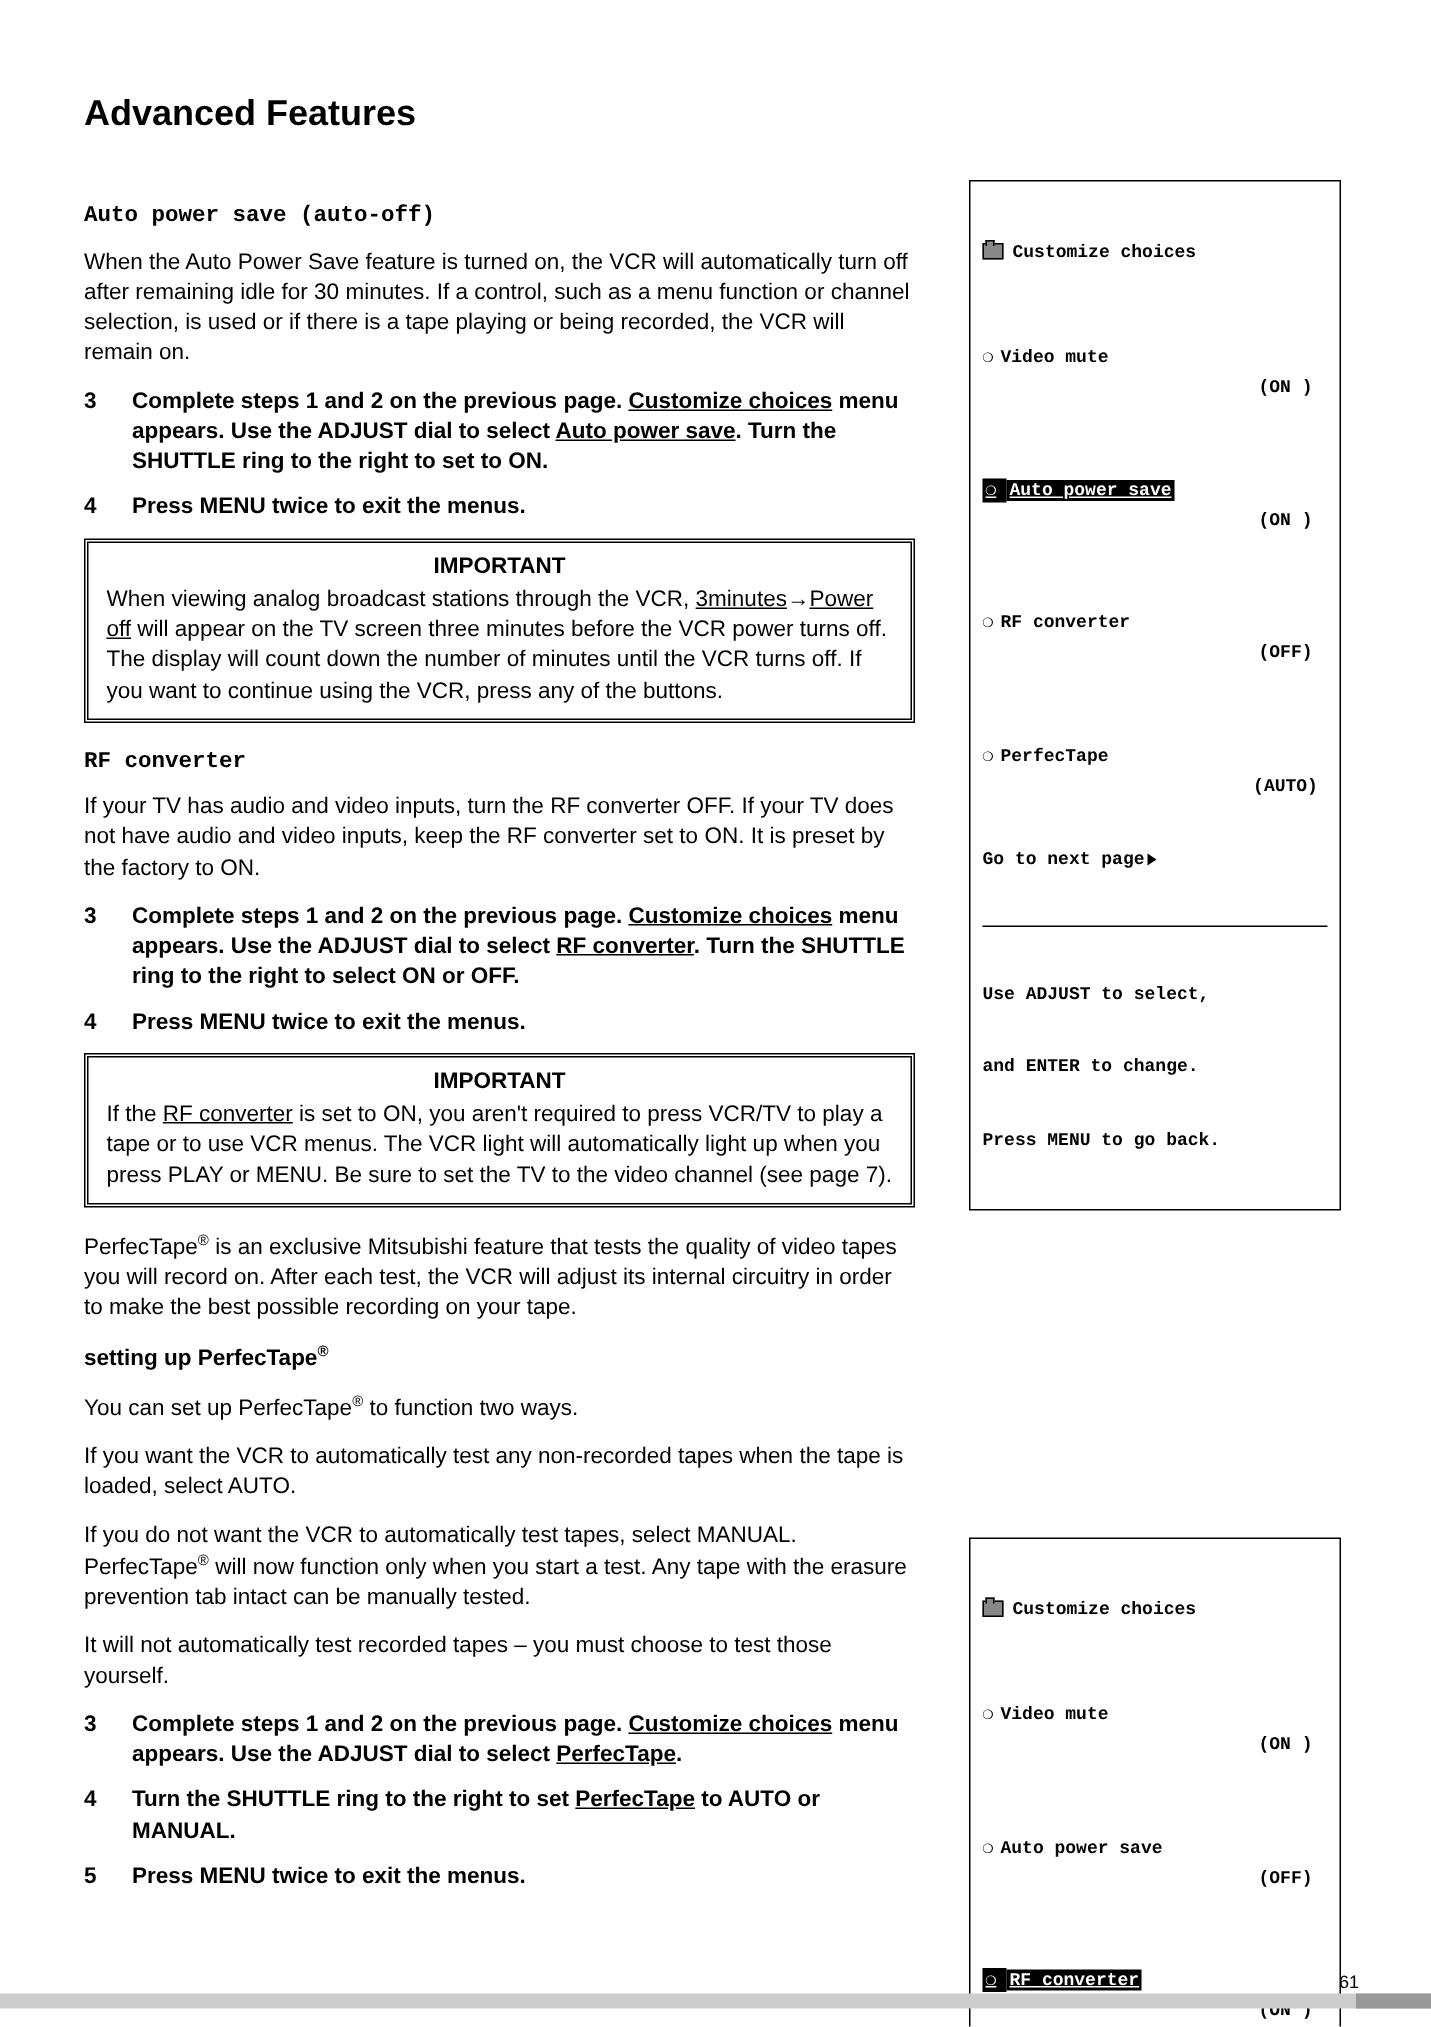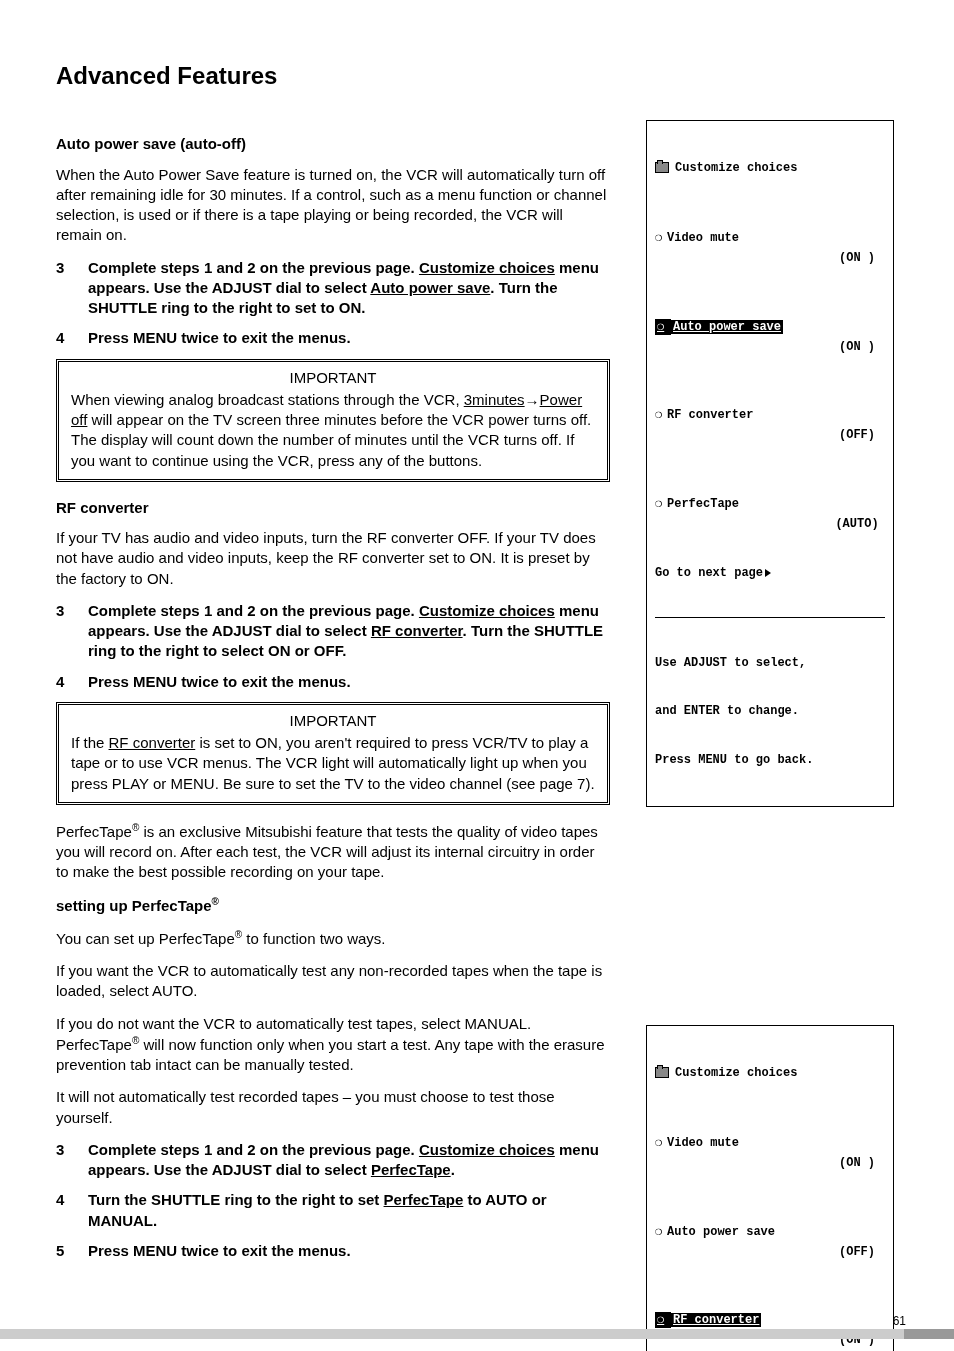--- a/index.html
+++ b/index.html
@@ -22,20 +22,21 @@
   .title {
     font-size: 24px;
     font-weight: bold;
     margin-bottom: 28px;
   }
   .subhead {
     font-weight: bold;
     font-size: 15px;
     margin-top: 14px;
     margin-bottom: 10px;
+    font-family: Liberation Mono, monospace;
   }
   .body-wrap {
     display: flex;
     gap: 36px;
   }
   .main-col {
     width: 580px;
   }
   .side-col {
     width: 260px;
@@ -62,21 +63,21 @@
     text-decoration: underline;
   }
   .important-box {
     border: 3px double #000;
     padding: 6px 12px 8px 12px;
     margin-top: 4px;
     margin-bottom: 16px;
   }
   .important-title {
     text-align: center;
-    font-weight: normal;
+    font-weight: bold;
     margin-bottom: 2px;
   }
   .osd {
     border: 1px solid #000;
     font-family: "Courier New", monospace;
     font-size: 12px;
     line-height: 1.35;
     padding: 6px 8px;
     font-weight: bold;
     white-space: pre;

